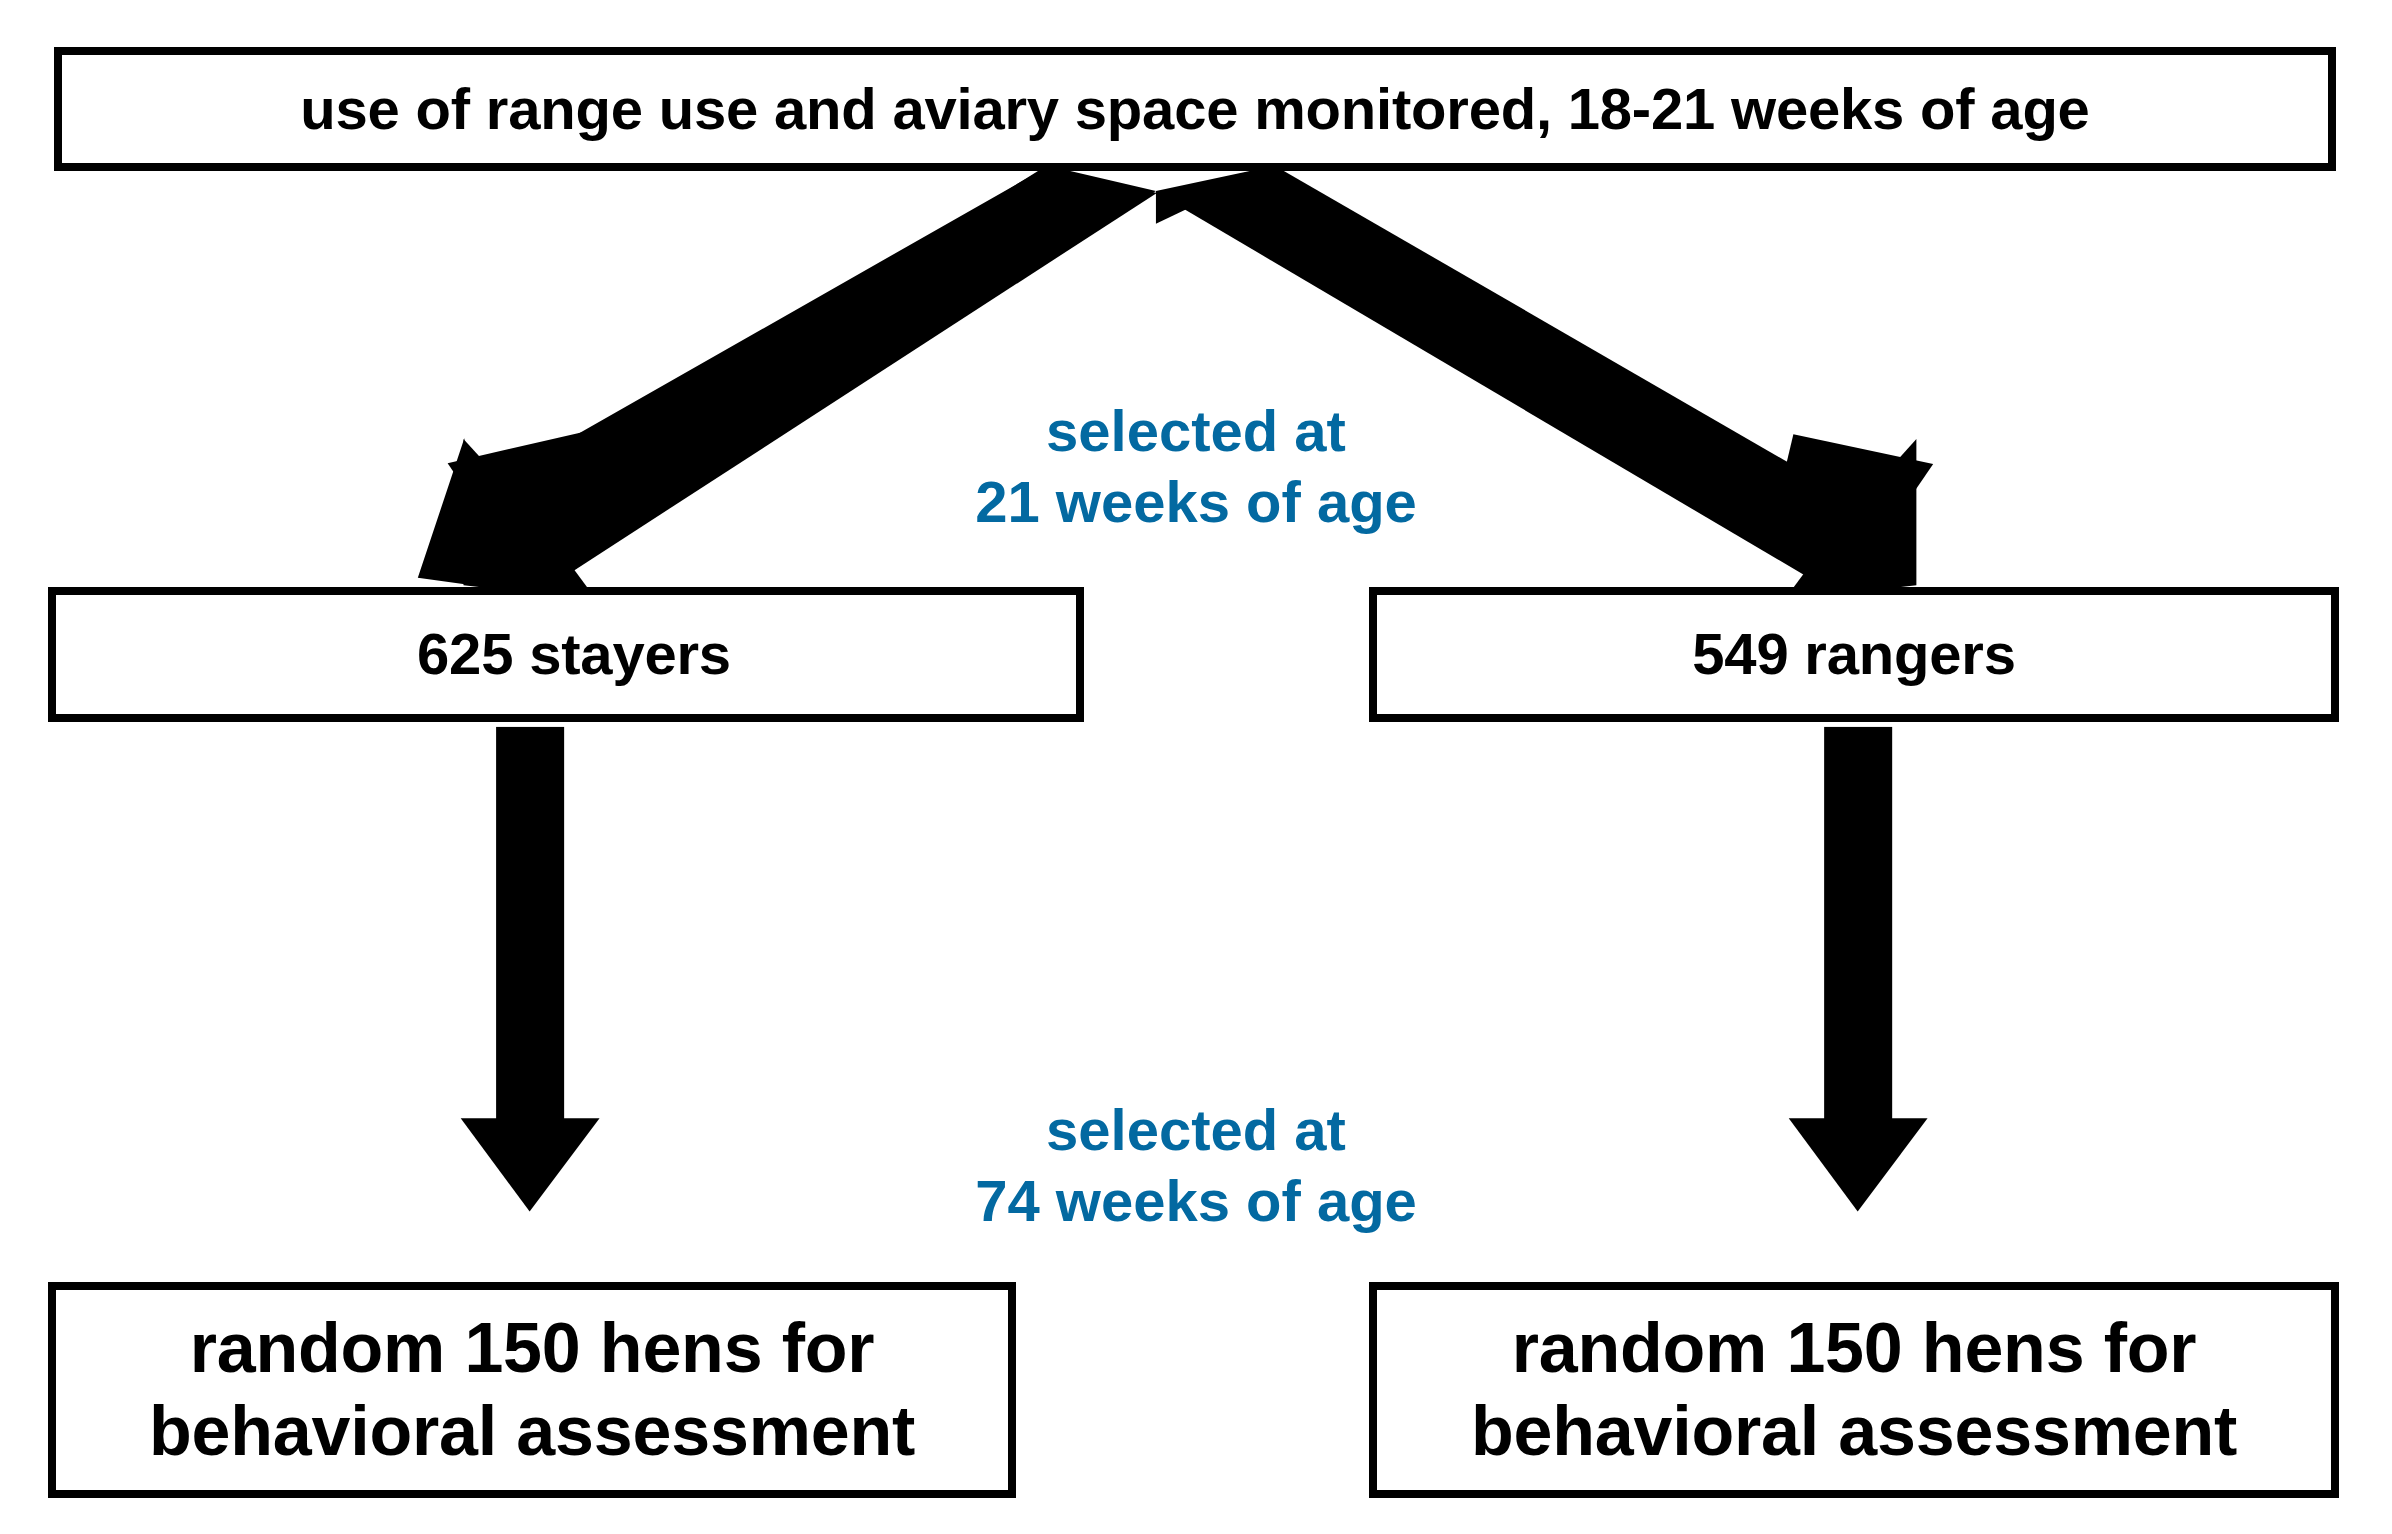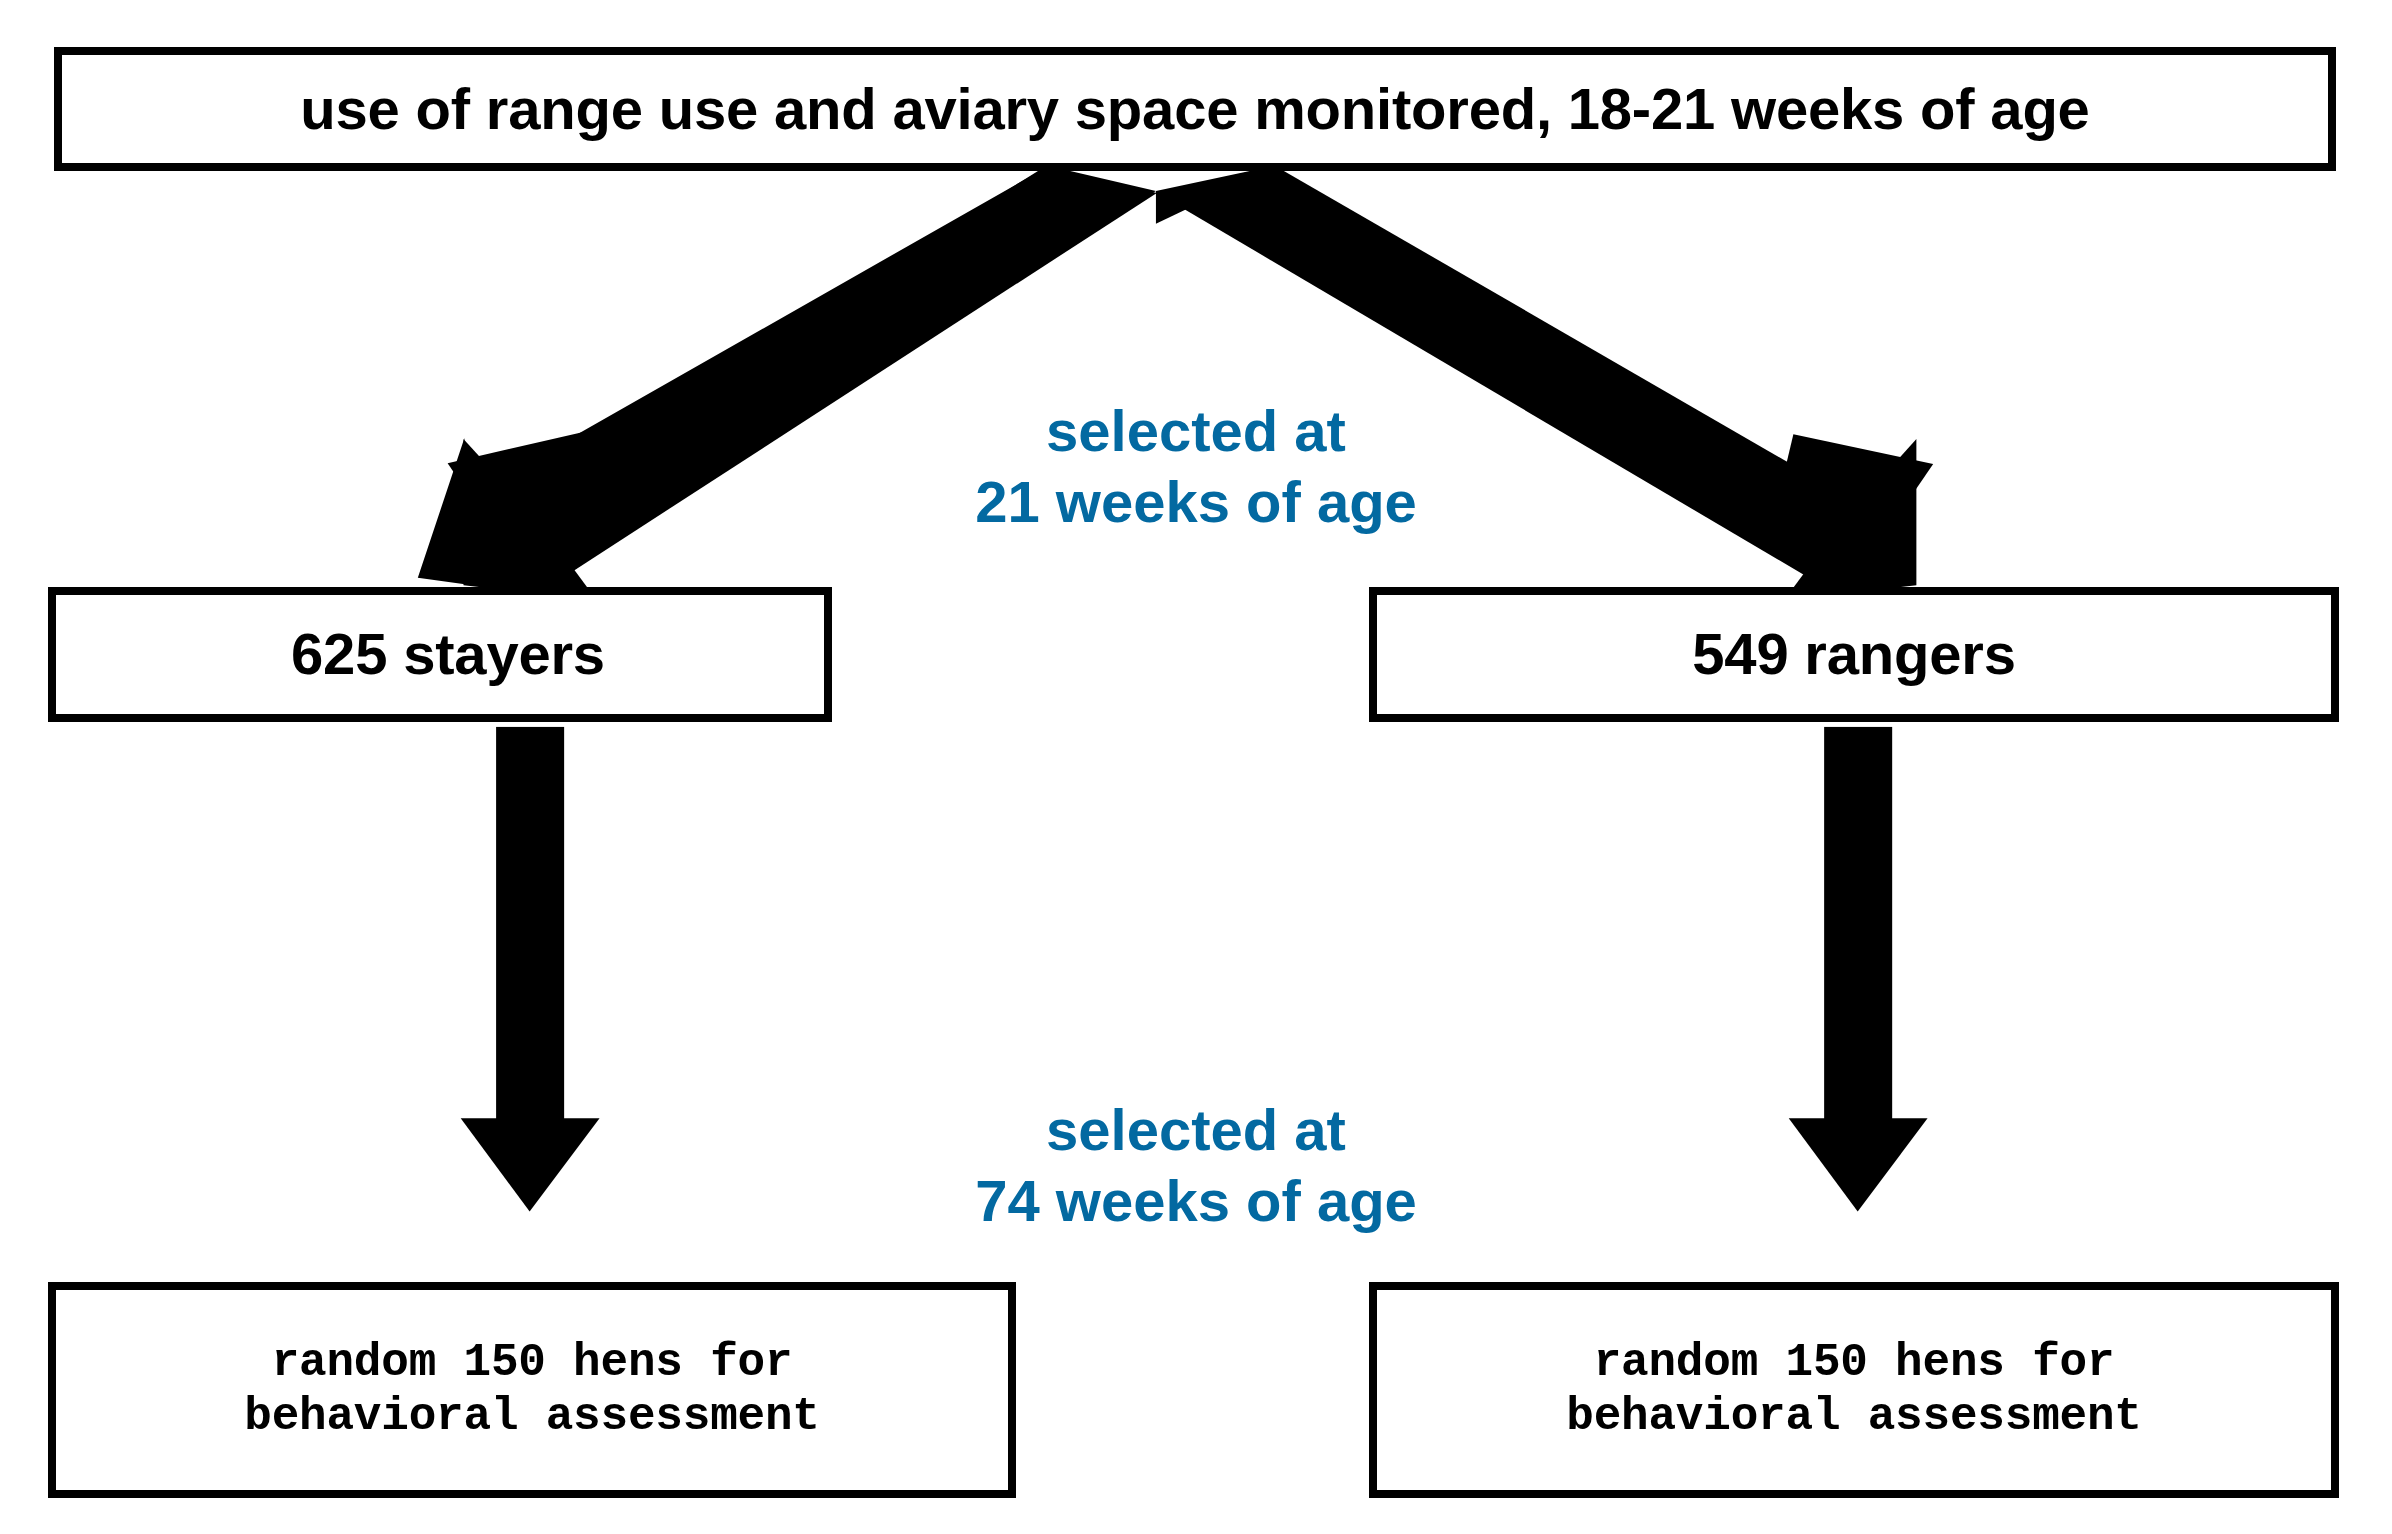--- a/index.html
+++ b/index.html
@@ -38,21 +38,21 @@
     top: 47px;
     width: 2282px;
     height: 124px;
   }
   #box-top .node-label { font-size: 58px; }
 
   
   #box-stayers {
     left: 48px;
     top: 587px;
-    width: 784px;
+    width: 1036px;
     height: 135px;
     padding-left: 16px;
   }
   #box-rangers {
     left: 1369px;
     top: 587px;
     width: 970px;
     height: 135px;
   }
   #box-stayers .node-label,
@@ -65,21 +65,21 @@
     width: 968px;
     height: 216px;
   }
   #box-bottom-right {
     left: 1369px;
     top: 1282px;
     width: 970px;
     height: 216px;
   }
   #box-bottom-left .node-label,
-  #box-bottom-right .node-label { font-size: 46px; font-family: Liberation Mono, monospace; }
+  #box-bottom-right .node-label { font-size: 70px; }
 
   
   .edge-label {
     position: absolute;
     font-weight: bold;
     color: #0369a1;
     font-size: 58px;
     line-height: 1.22;
     text-align: center;
     white-space: pre-line;

